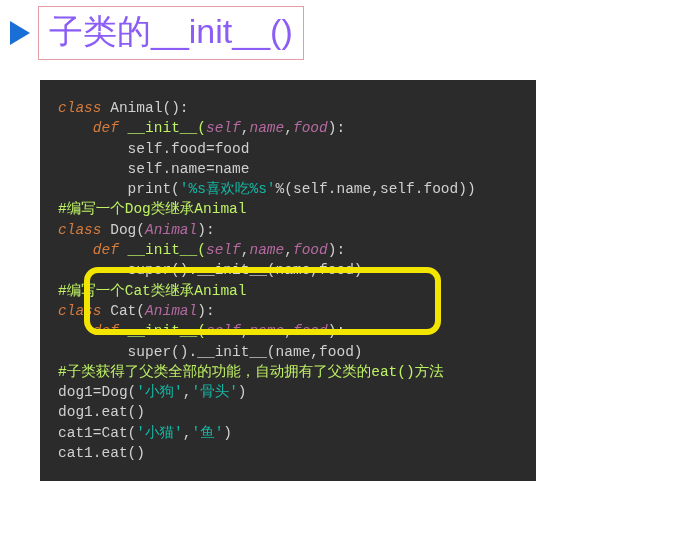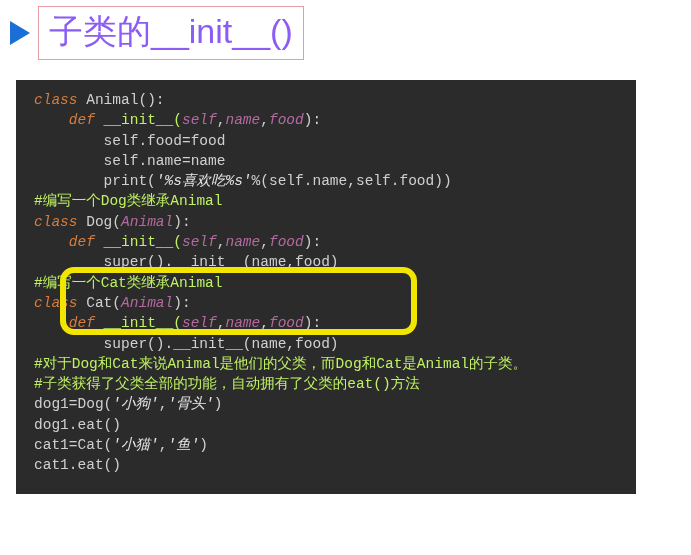--- a/index.html
+++ b/index.html
@@ -26,33 +26,33 @@
   }
   .title-box {
     border: 1px solid #e89ca3;
     padding: 2px 10px 4px 10px;
     font-size: 34px;
     color: #8b5cf6;
     font-weight: 400;
   }
   .code-container {
     position: relative;
-    margin: 20px 0 0 16px;
-    width: 620px;
+    margin: 20px 0 0 40px;
+    width: 496px;
     background: #2b2b2b;
-    padding: 10px 10px 18px 18px;
+    padding: 18px 10px 18px 18px;
     font-family: Consolas, "Courier New", monospace;
     font-size: 14.5px;
     line-height: 1.4;
     color: #d0d0d0;
     box-sizing: border-box;
   }
   .kw   { color: #d77c3c; font-style: italic; }
   .self { color: #b46aa0; font-style: italic; }
-  .str  { color: #e5e5e5; font-style: italic; }
+  .str  { color: #14b8a6; }
   .cm   { color: #bef264; }
   .fn   { color: #bef264; }
   .cls  { color: #d0d0d0; }
   .highlight-box {
     position: absolute;
     border: 6px solid #f2e500;
     border-radius: 14px;
     left: 44px;
     top: 187px;
     width: 345px;
@@ -78,21 +78,20 @@
   <div class="line"><span>        print(</span><span class="str">'%s喜欢吃%s'</span><span>%(self.name,self.food))</span></div>
   <div class="line"></div>
   <div class="line cm">#编写一个Dog类继承Animal</div>
   <div class="line"><span class="kw">class</span><span class="cls"> Dog(</span><span class="self">Animal</span><span>):</span></div>
   <div class="line"><span class="kw">    def</span><span class="fn"> __init__(</span><span class="self">self</span><span>,</span><span class="self">name</span><span>,</span><span class="self">food</span><span>):</span></div>
   <div class="line">        super().__init__(name,food)</div>
   <div class="line cm">#编写一个Cat类继承Animal</div>
   <div class="line"><span class="kw">class</span><span class="cls"> Cat(</span><span class="self">Animal</span><span>):</span></div>
   <div class="line"><span class="kw">    def</span><span class="fn"> __init__(</span><span class="self">self</span><span>,</span><span class="self">name</span><span>,</span><span class="self">food</span><span>):</span></div>
   <div class="line">        super().__init__(name,food)</div>
-  <div class="line cm">#对于Dog和Cat来说Animal是他们的父类，而Dog和Cat是Animal的子类。</div>
   <div class="line cm">#子类获得了父类全部的功能，自动拥有了父类的eat()方法</div>
   <div class="line"><span>dog1=Dog(</span><span class="str">'小狗'</span><span>,</span><span class="str">'骨头'</span><span>)</span></div>
   <div class="line">dog1.eat()</div>
   <div class="line"><span>cat1=Cat(</span><span class="str">'小猫'</span><span>,</span><span class="str">'鱼'</span><span>)</span></div>
   <div class="line">cat1.eat()</div>
 
   <div class="highlight-box"></div>
 </div>
 
 </body></html>

